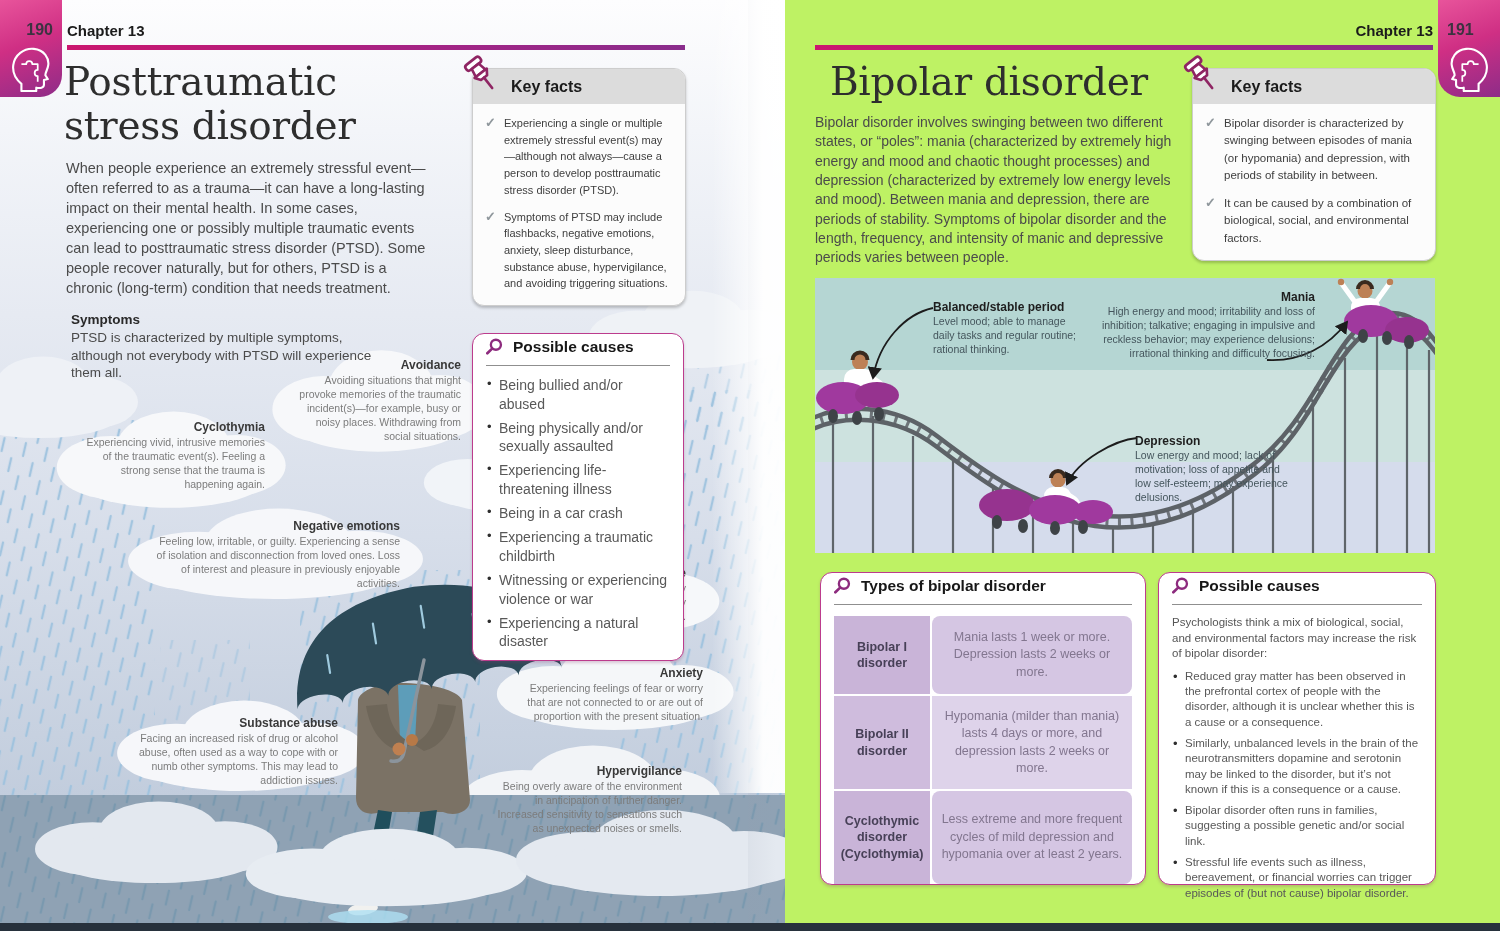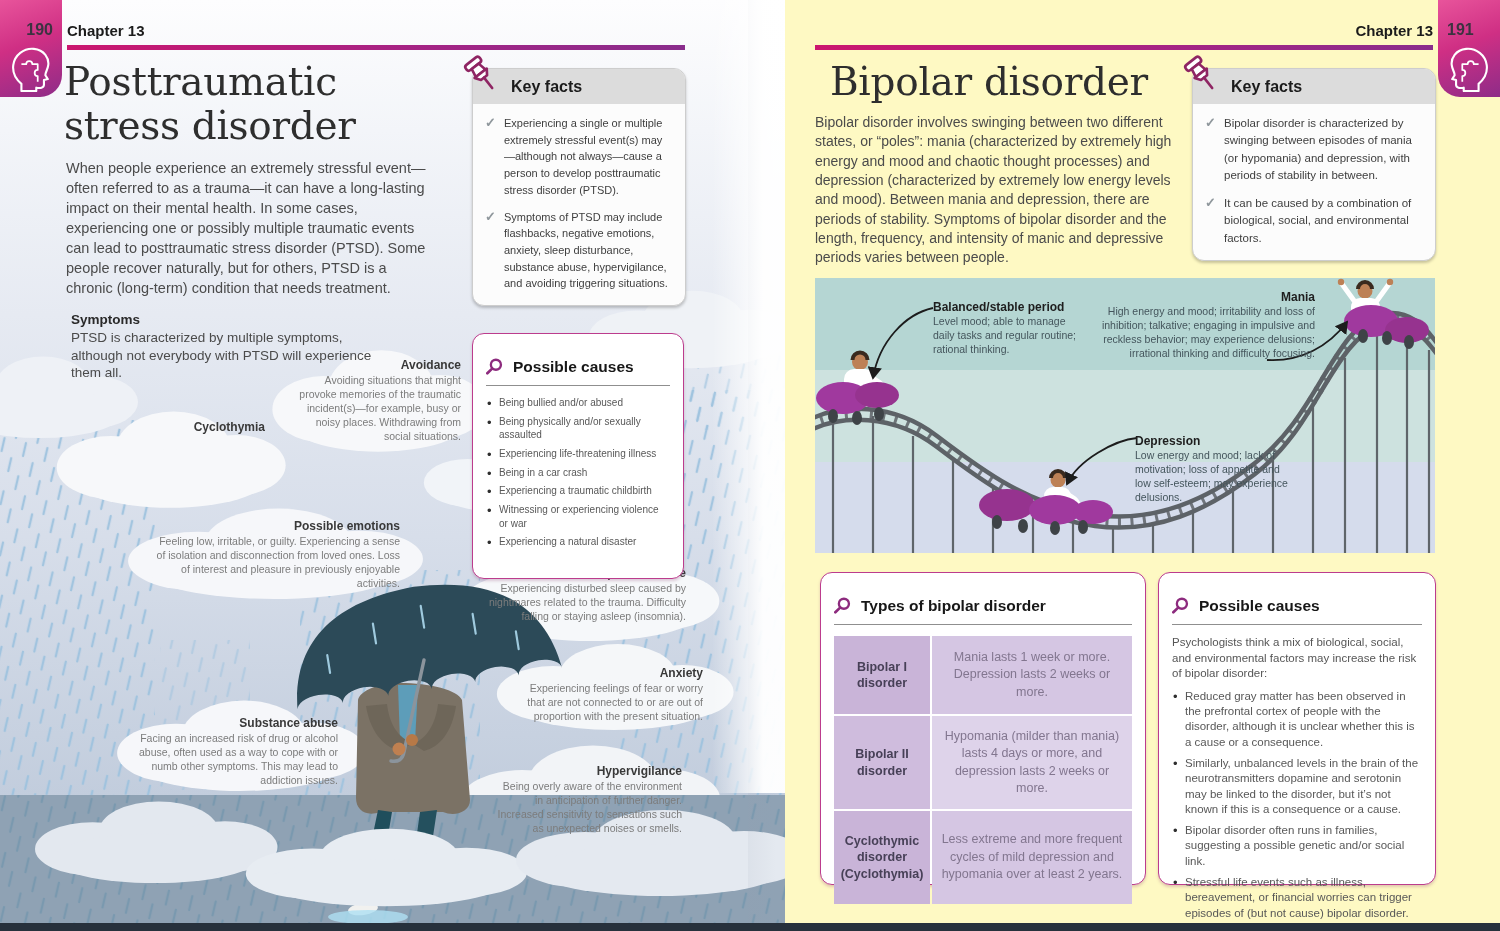--- a/index.html
+++ b/index.html
@@ -1,16 +1,16 @@
 <!DOCTYPE html>
 <html><head>
 <meta charset="utf-8">
 <style>
   html,body{margin:0;padding:0;background:#e8e8e8;}
-  .spread{position:relative;width:1500px;height:931px;background:#fef9c3;overflow:hidden;
+  .spread{position:relative;width:1500px;height:931px;background:#bef264;overflow:hidden;
           font-family:"Liberation Sans",sans-serif;}
 
   
   .corner-tab{position:absolute;top:0;width:62px;height:97px;z-index:6;
     background:linear-gradient(160deg,#e8549b 0%,#cf2f84 45%,#8e2c88 100%);}
   .corner-tab.left{left:0;border-radius:0 0 22px 0;}
   .corner-tab.right{left:1438px;border-radius:0 0 0 22px;}
   .page-num{position:absolute;top:21px;font-size:16px;font-weight:bold;color:#3b3340;}
   .corner-tab.left .page-num{right:9px;}
   .corner-tab.right .page-num{left:9px;}
@@ -35,39 +35,39 @@
     font-size:16px;font-weight:bold;color:#1b1b1b;}
   .kf-body{padding:11px 12px 13px 12px;display:flex;flex-direction:column;gap:10px;}
   .kf-item{display:flex;gap:7px;}
   .kf-item .check{flex:0 0 12px;color:#8f979c;font-size:13px;font-weight:bold;line-height:1.2;}
   .check::before{content:"\2713";}
   .kf-item p{margin:0;font-size:11px;line-height:1.52;color:#3e3e3e;font-weight:500;}
   .pin{position:absolute;top:-16px;left:-13px;width:44px;height:44px;}
 
   
   .pc-box{position:absolute;background:#fff;border:1.6px solid #bc3c8d;border-radius:12px;
-    box-shadow:0 2px 3px rgba(140,60,110,.25);padding:24px 13px;z-index:5;box-sizing:border-box;}
+    box-shadow:0 2px 3px rgba(140,60,110,.25);padding:4px 13px;z-index:5;box-sizing:border-box;}
   .box-title{display:flex;align-items:center;gap:9px;font-size:15.5px;font-weight:bold;color:#171717;}
   .mag{width:18px;height:18px;flex:0 0 18px;}
   .box-rule{border:0;border-top:1.4px solid #8f8f8f;margin:9px 0 10px;}
   ul.bullets{list-style:none;margin:0;padding:0;}
-  ul.bullets li{position:relative;padding-left:13px;font-size:10px;line-height:1.33;
+  ul.bullets li{position:relative;padding-left:13px;font-size:14px;line-height:1.33;
     color:#585858;margin-bottom:5.5px;}
   ul.bullets li::before{content:"\2022";position:absolute;left:1px;top:-1px;color:#2e2e2e;font-size:13px;}
   .pc-intro{margin:0 0 7px 0;font-size:11.5px;line-height:1.36;color:#565656;}
   .pc-box.right-causes ul.bullets li{font-size:11.5px;margin-bottom:6px;}
 
   
   .types-table{display:grid;grid-template-columns:96px 1fr;gap:2px;margin-top:11px;}
   .tt-cell{display:flex;align-items:center;justify-content:center;text-align:center;
     padding:10px 9px;box-sizing:border-box;}
   .tt-type{font-weight:bold;font-size:12.5px;color:#474057;line-height:1.3;}
   .tt-desc{font-size:12.5px;color:#82768f;line-height:1.4;}
   .r1{min-height:78px;} .r2{min-height:93px;} .r3{min-height:93px;}
-  .cl-dark{background:#c9b4d8;} .cl-mid{background:#d5c6e3;}
+  .cl-dark{background:#c9b4d8;} .cl-mid{background:#d5c6e3;border-radius:8px;}
   .cl-dark2{background:#cfbcdd;} .cl-light{background:#ded3ea;}
 
   
   .illus{position:absolute;left:0;top:0;width:785px;height:925px;z-index:0;}
   .fade-right{position:absolute;left:712px;top:0;width:73px;height:793px;z-index:2;
     background:linear-gradient(90deg,rgba(255,255,255,0),rgba(255,255,255,.96) 70%);}
   .cloud-label{position:absolute;text-align:right;z-index:3;}
   .cloud-label b{font-size:12px;color:#393939;display:block;margin-bottom:1px;}
   .cloud-label p{margin:0;font-size:10.5px;line-height:1.34;color:#7c7c7c;}
 
@@ -241,23 +241,24 @@
       <li>Experiencing a natural disaster</li>
     </ul>
   </div>
 
   <div class="cloud-label" style="left:293px;top:358px;width:168px;">
     <b>Avoidance</b>
     <p>Avoiding situations that might provoke memories of the traumatic incident(s)—for example, busy or noisy places. Withdrawing from social situations.</p>
   </div>
   <div class="cloud-label" style="left:75px;top:420px;width:190px;">
     <b>Cyclothymia</b>
+    <p>Experiencing vivid, intrusive memories of the traumatic event(s). Feeling a strong sense that the trauma is happening again.</p>
   </div>
   <div class="cloud-label" style="left:148px;top:519px;width:252px;">
-    <b>Possible emotions</b>
+    <b>Negative emotions</b>
     <p>Feeling low, irritable, or guilty. Experiencing a sense of isolation and disconnection from loved ones. Loss of interest and pleasure in previously enjoyable activities.</p>
   </div>
   <div class="cloud-label" style="left:486px;top:566px;width:200px;">
     <b>Sleep disturbance</b>
     <p>Experiencing disturbed sleep caused by nightmares related to the trauma. Difficulty falling or staying asleep (insomnia).</p>
   </div>
   <div class="cloud-label" style="left:518px;top:666px;width:185px;">
     <b>Anxiety</b>
     <p>Experiencing feelings of fear or worry that are not connected to or are out of proportion with the present situation.</p>
   </div>

